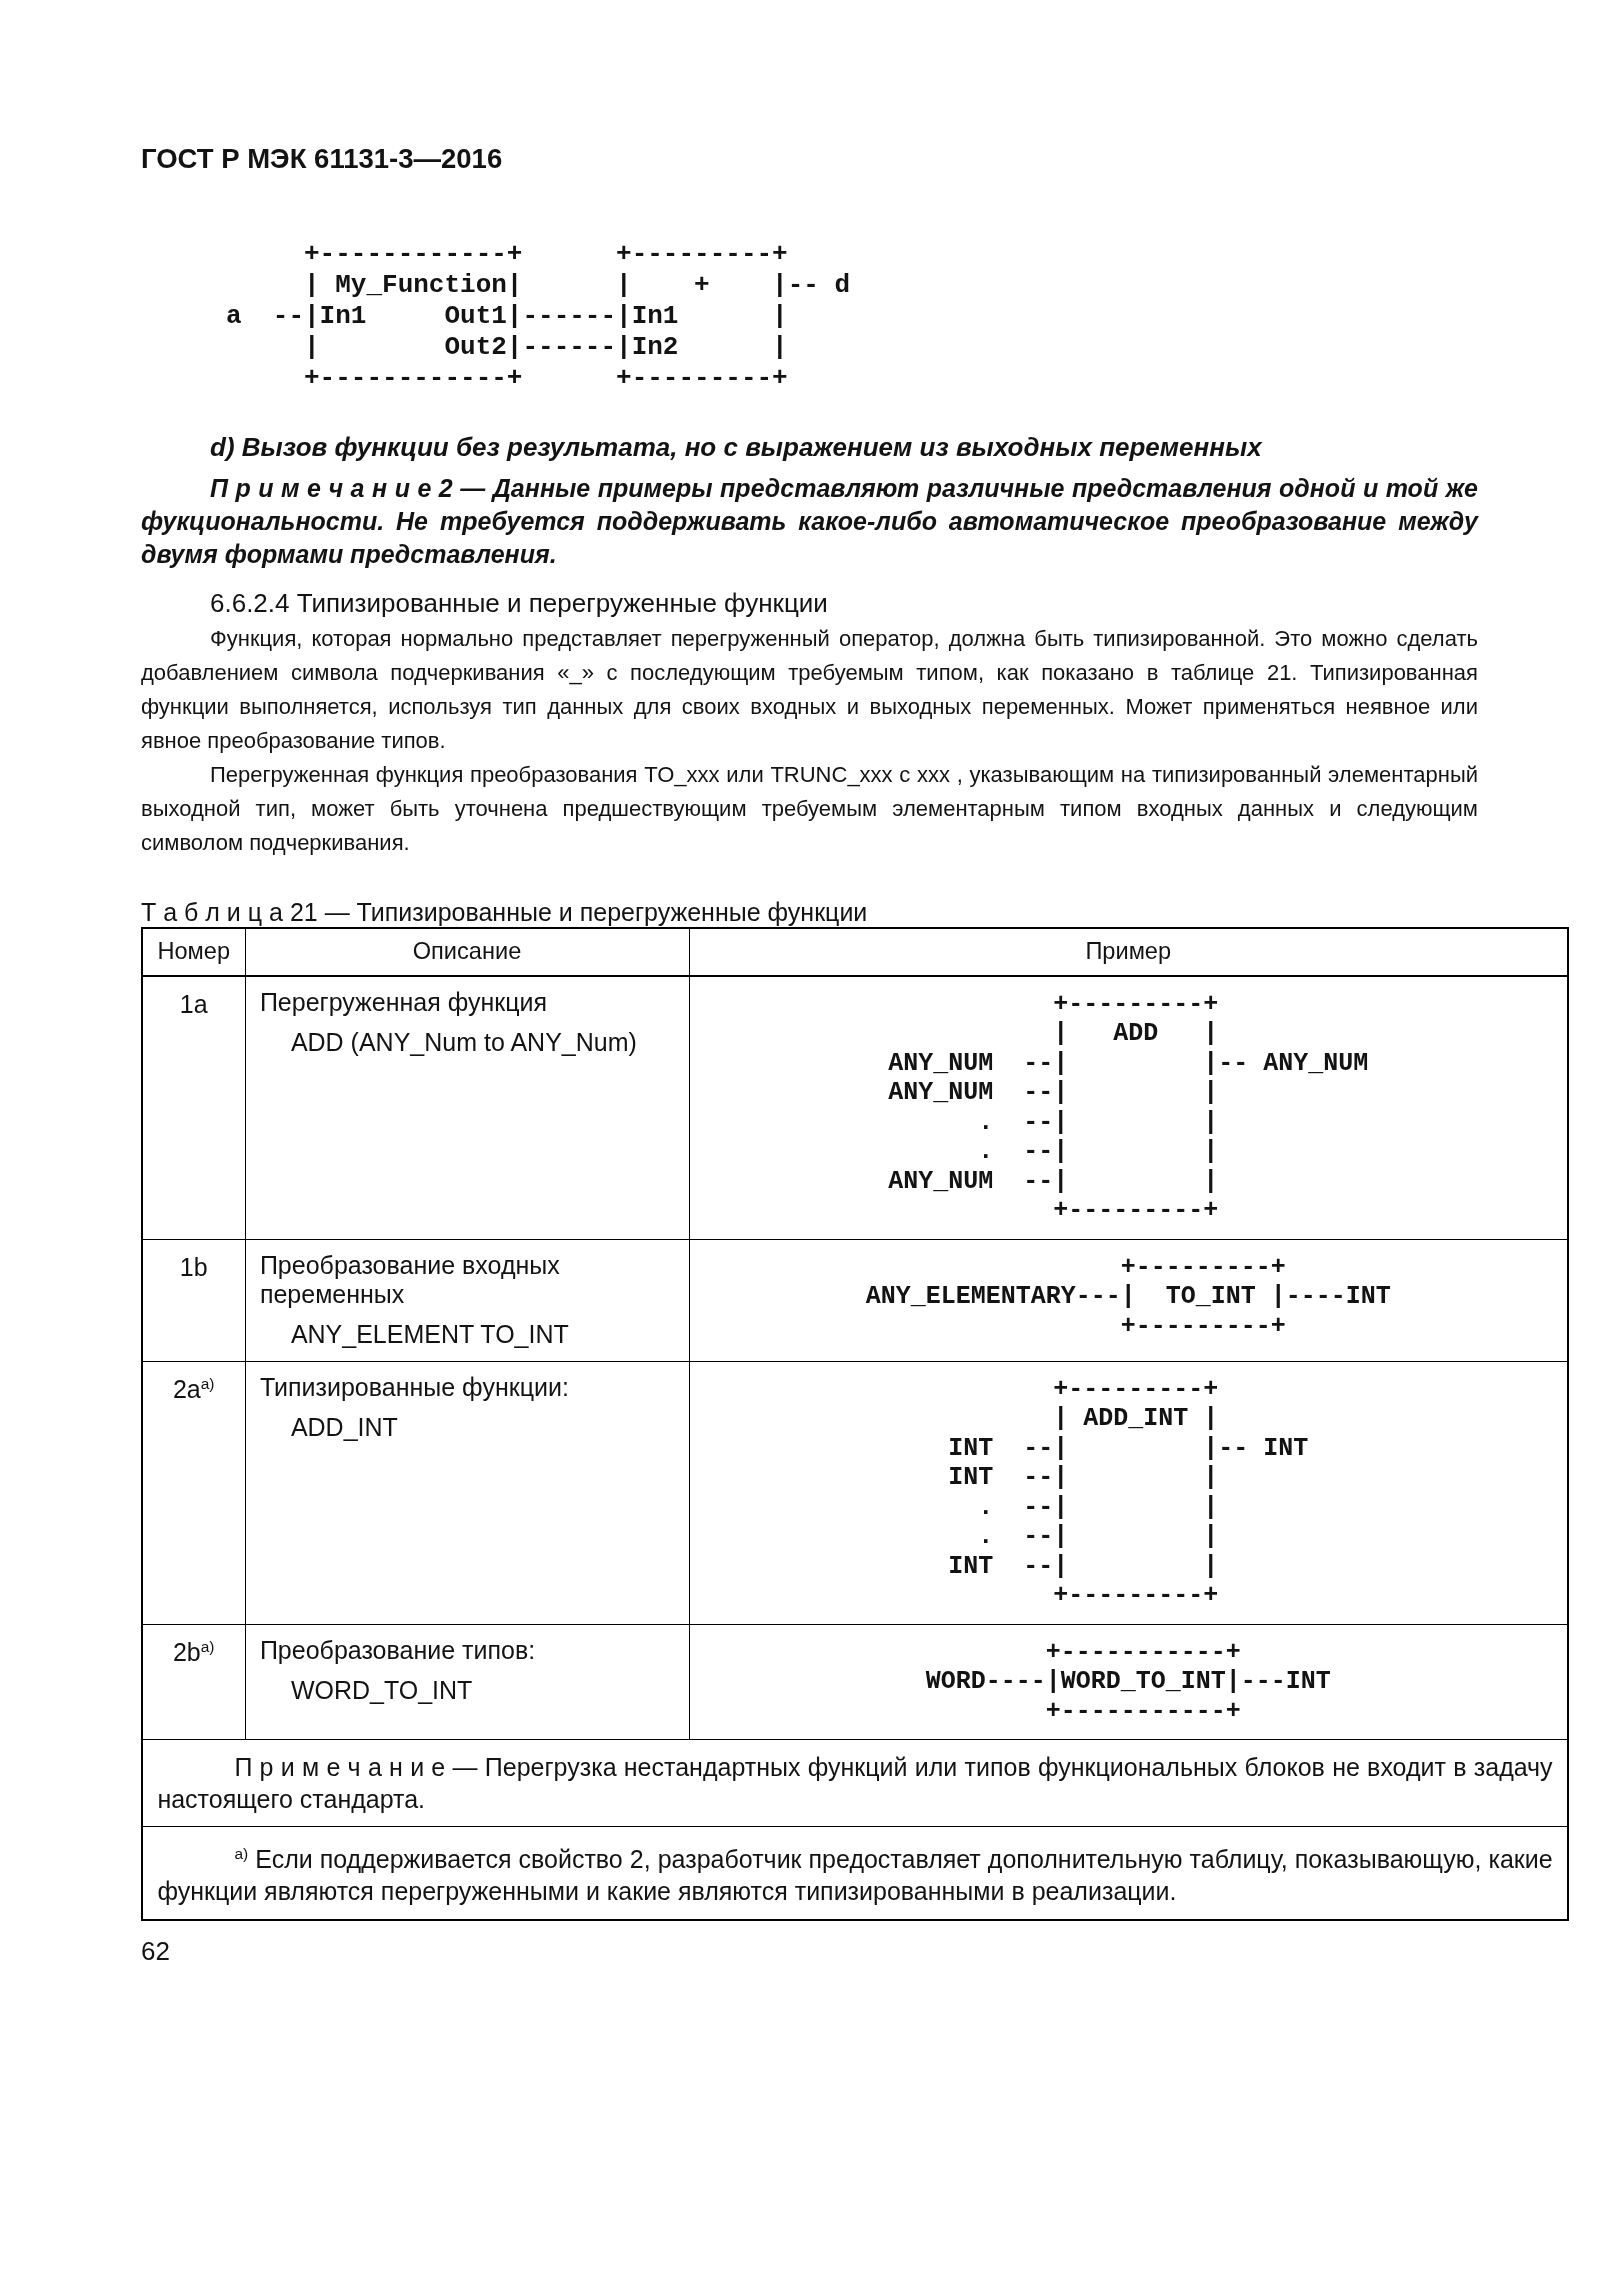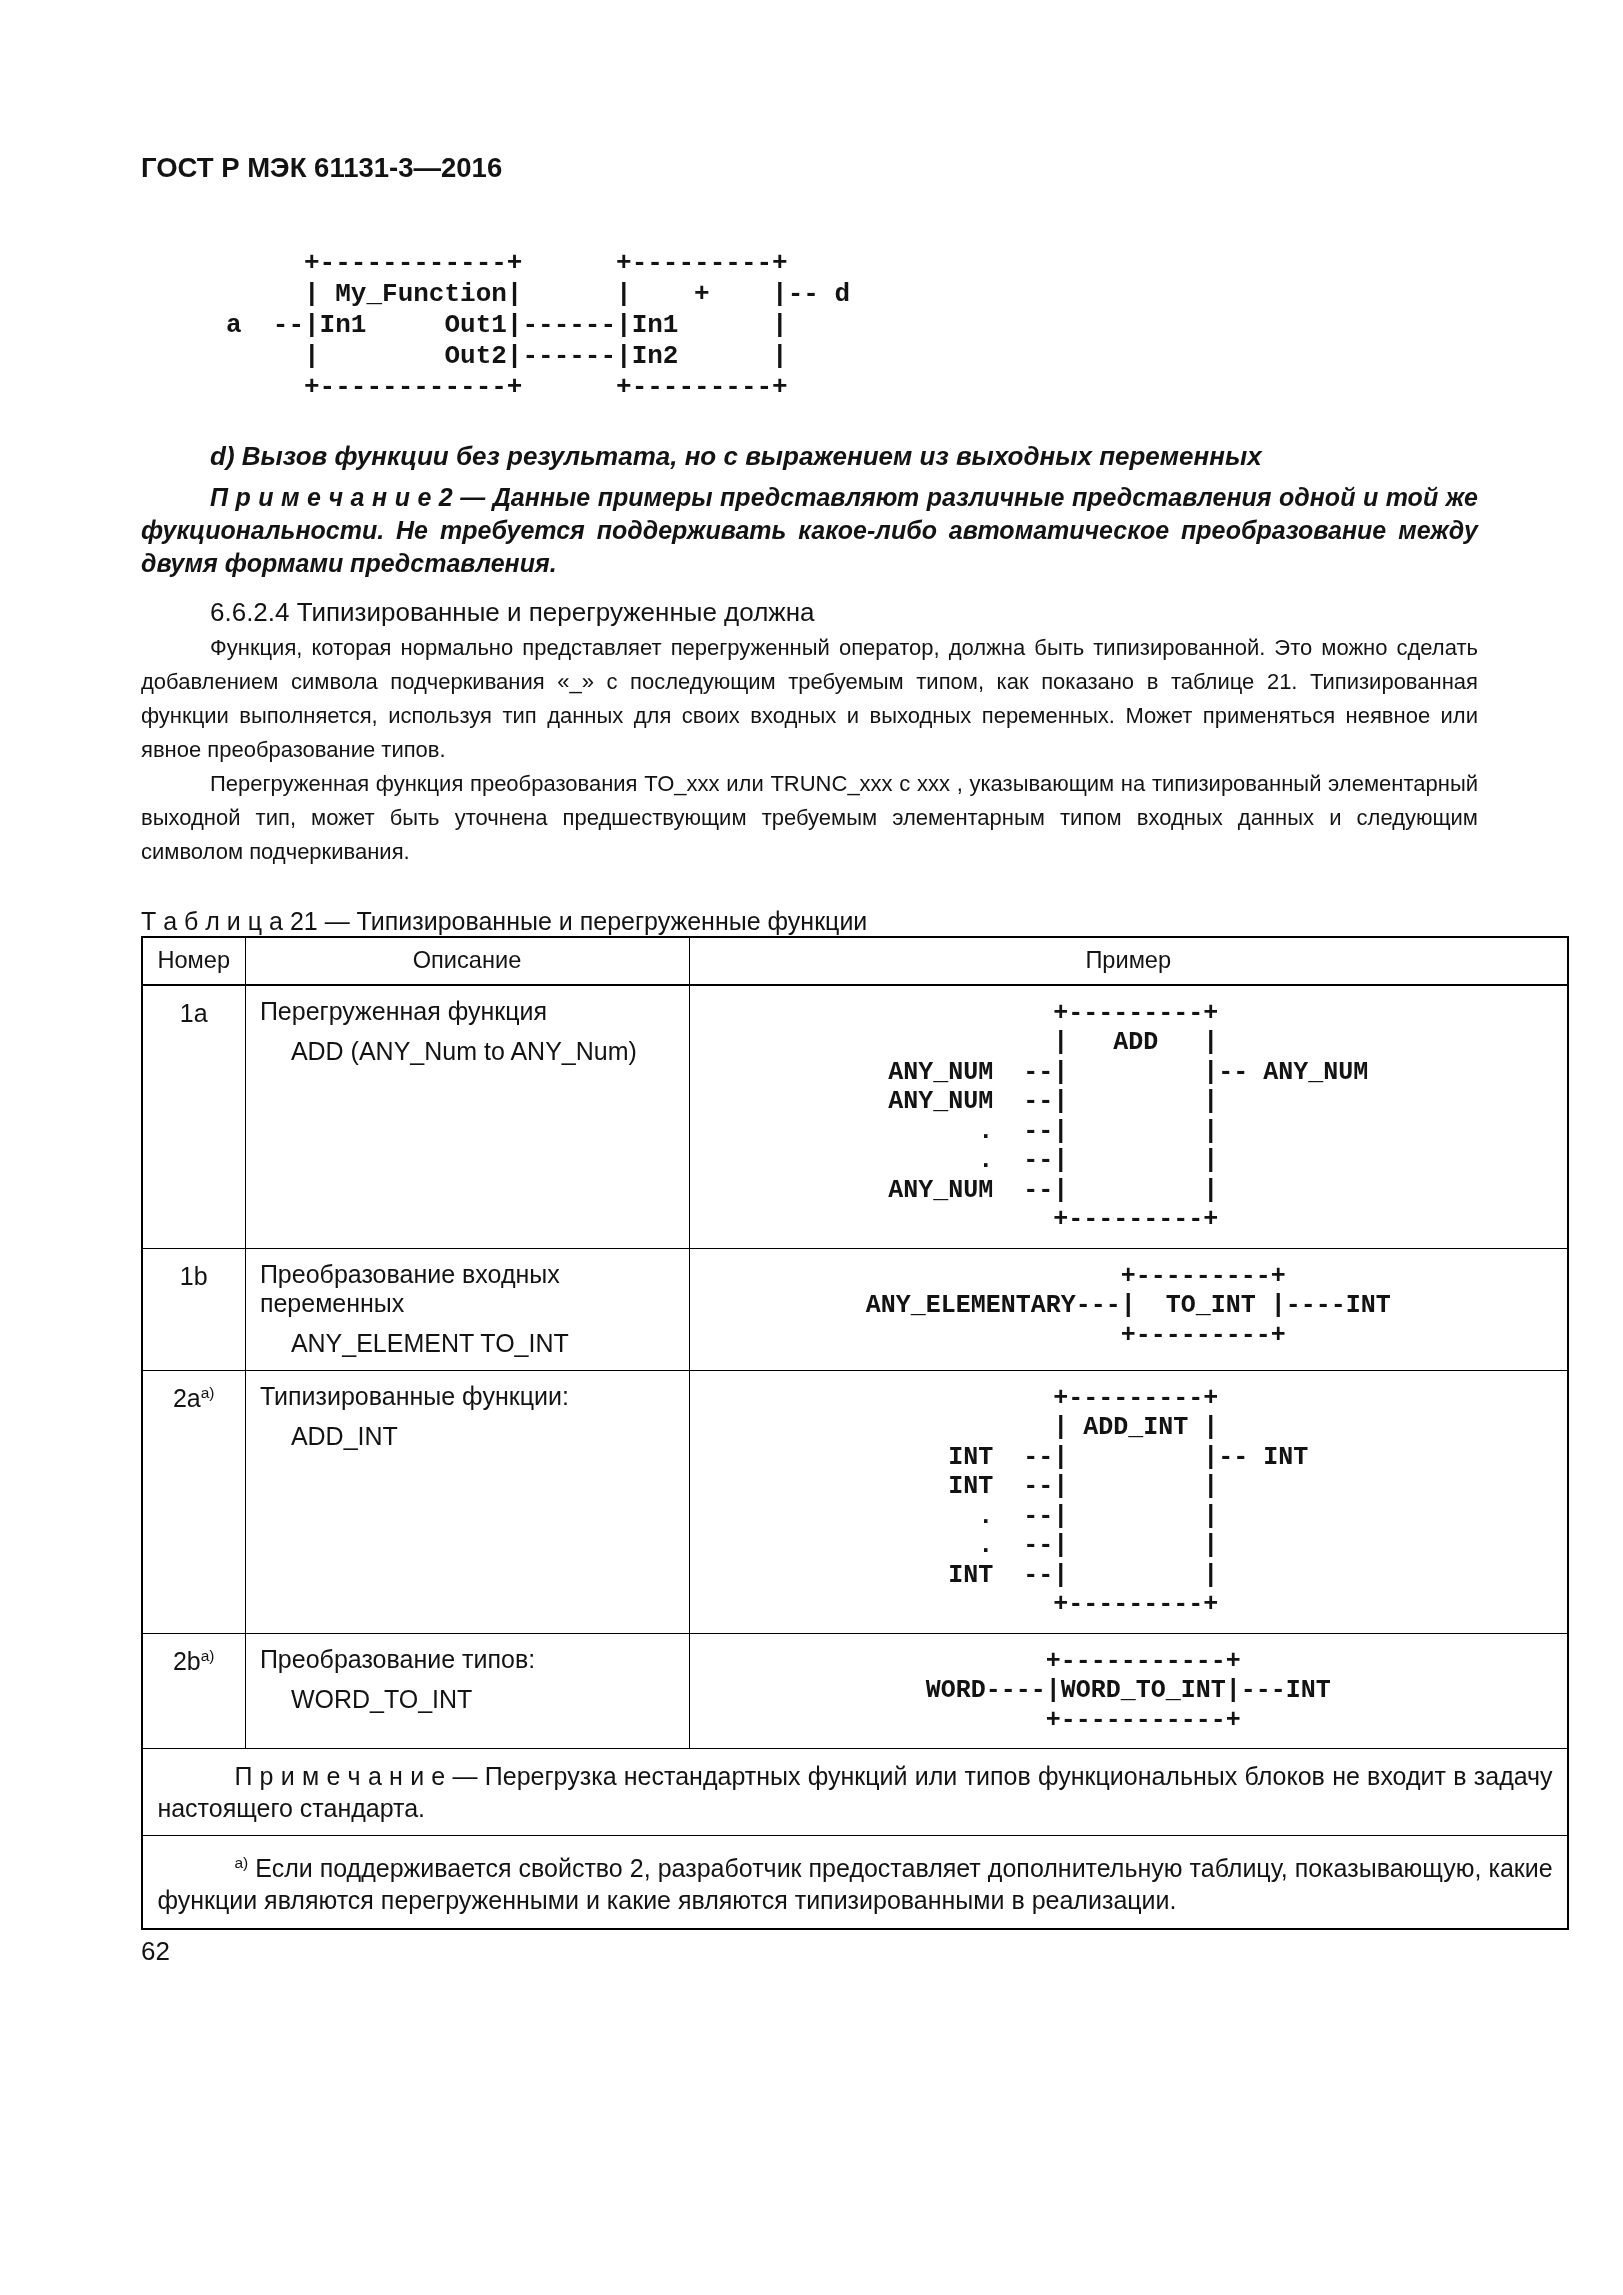--- a/index.html
+++ b/index.html
@@ -5,21 +5,21 @@
   * { margin: 0; padding: 0; box-sizing: border-box; }
   html, body { width: 1623px; height: 2295px; background: #ffffff; }
   body {
     position: relative;
     font-family: "Liberation Sans", "DejaVu Sans", sans-serif;
     color: #131313;
   }
   .content {
     position: absolute;
     left: 141px;
-    top: 152px;
+    top: 143px;
     width: 1337px;
   }
   .mono {
     font-family: "Liberation Mono", "DejaVu Sans Mono", monospace;
     font-weight: bold;
   }
   .doc-header {
     font-size: 27.5px;
     font-weight: bold;
     margin-bottom: 64px;
@@ -127,21 +127,21 @@
   <pre class="figure-ascii mono">     +------------+      +---------+
      | My_Function|      |    +    |-- d
 a  --|In1     Out1|------|In1      |
      |        Out2|------|In2      |
      +------------+      +---------+</pre>
 
   <p class="figure-caption">d) Вызов функции без результата, но с выражением из выходных переменных</p>
 
   <p class="note-2">П р и м е ч а н и е  2 — Данные примеры представляют различные представления одной и той же фукциональности. Не требуется поддерживать какое-либо автоматическое преобразование между двумя формами представления.</p>
 
-  <p class="section-heading">6.6.2.4 Типизированные и перегруженные должна</p>
+  <p class="section-heading">6.6.2.4 Типизированные и перегруженные функции</p>
 
   <p class="body-para">Функция, которая нормально представляет перегруженный оператор, должна быть типизированной. Это можно сделать добавлением символа подчеркивания «_» с последующим требуемым типом, как показано в таблице 21. Типизированная функции выполняется, используя тип данных для своих входных и выходных переменных. Может применяться неявное или явное преобразование типов.</p>
 
   <p class="body-para">Перегруженная функция преобразования TO_xxx или TRUNC_xxx с xxx , указывающим на типизированный элементарный выходной тип, может быть уточнена предшествующим требуемым элементарным типом входных данных и следующим символом подчеркивания.</p>
 
   <p class="table-caption">Т а б л и ц а  21 — Типизированные и перегруженные функции</p>
 
   <table class="gost-table">
     <colgroup>
       <col class="col-num">

